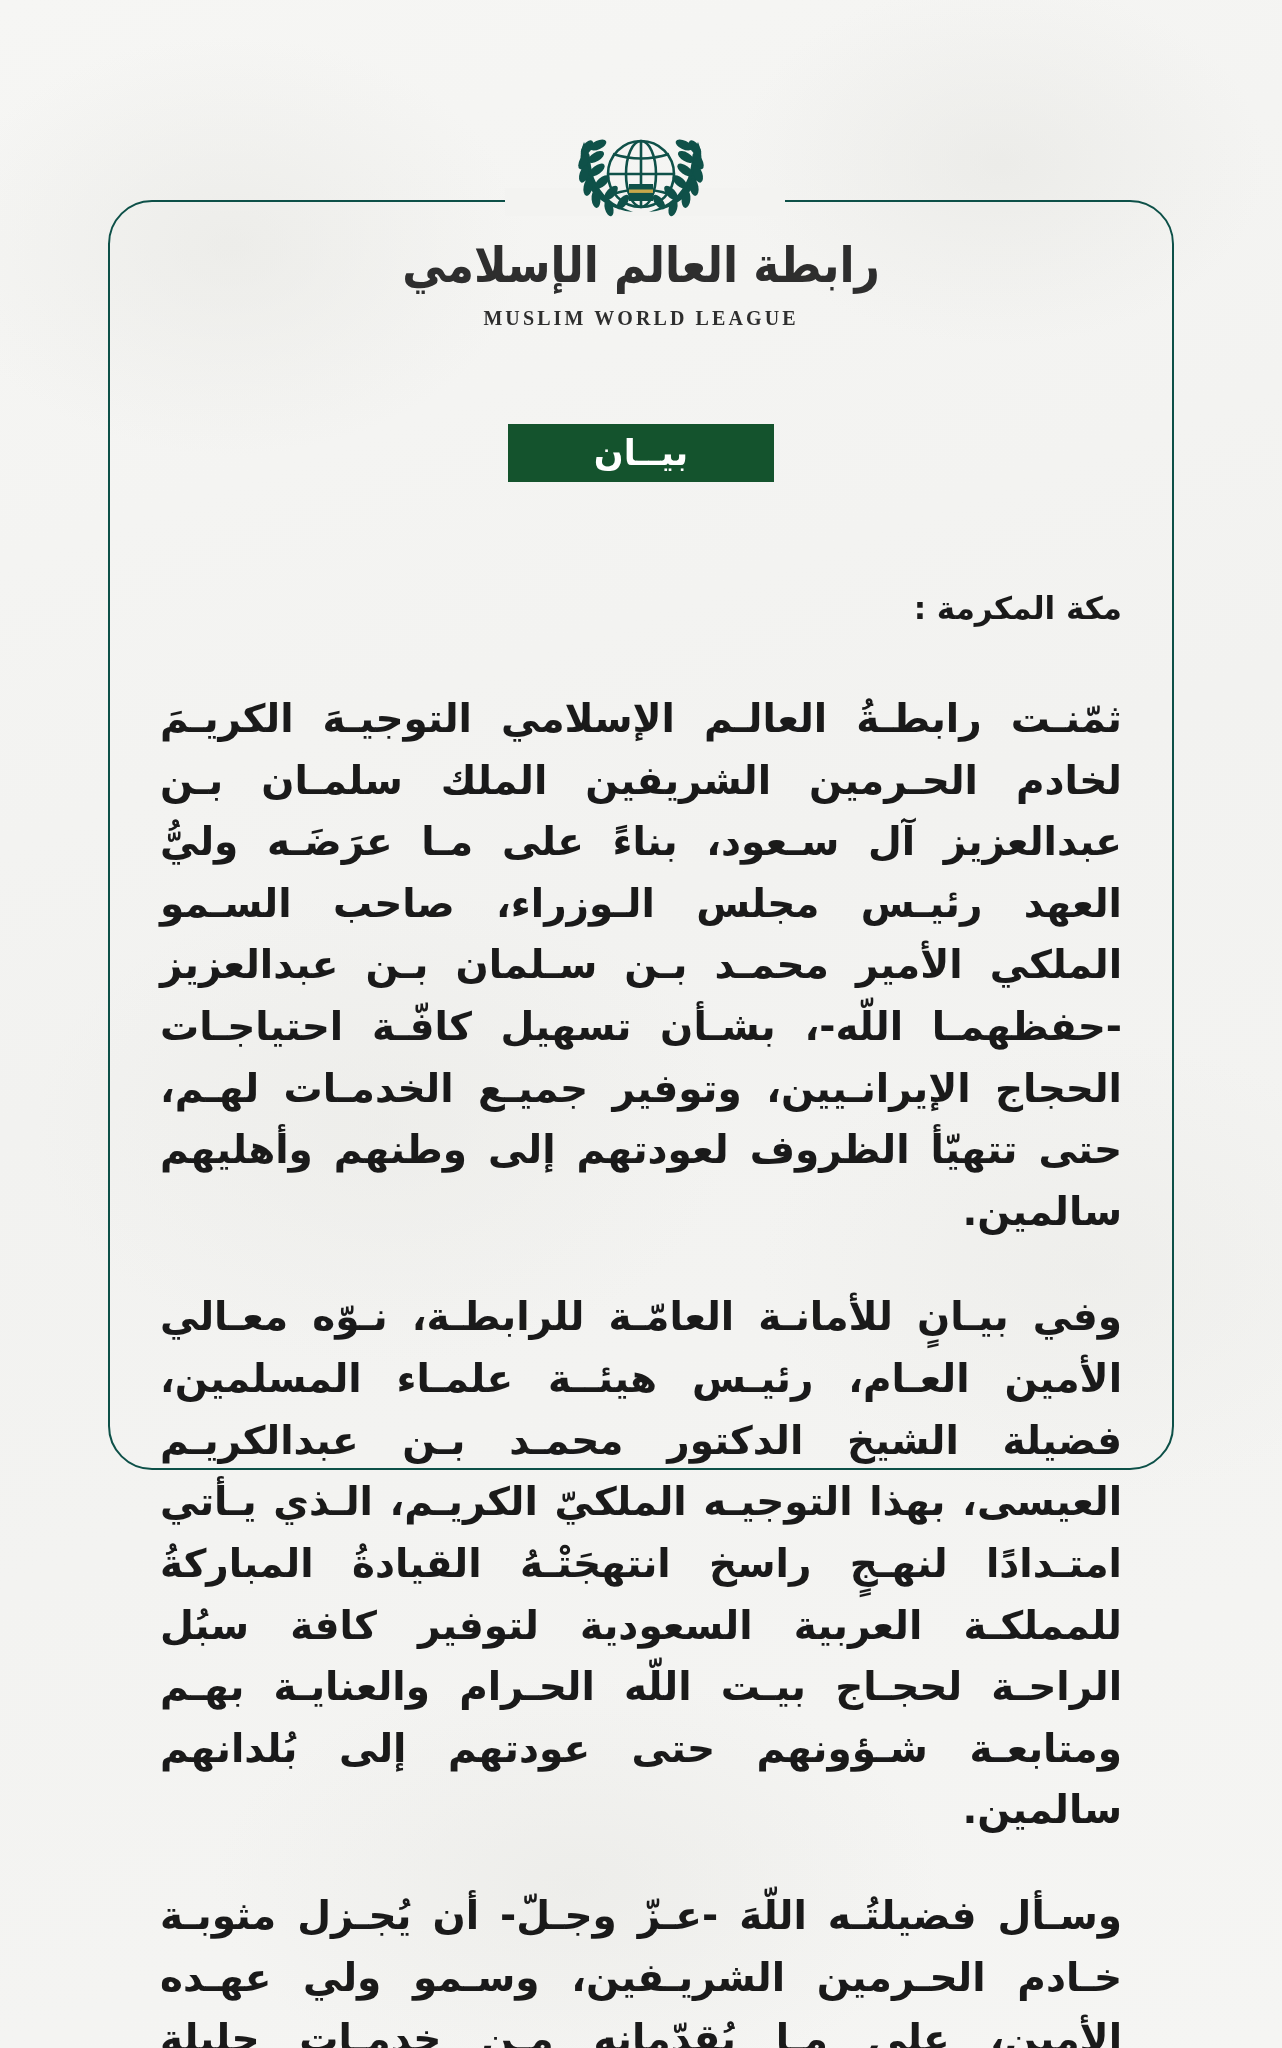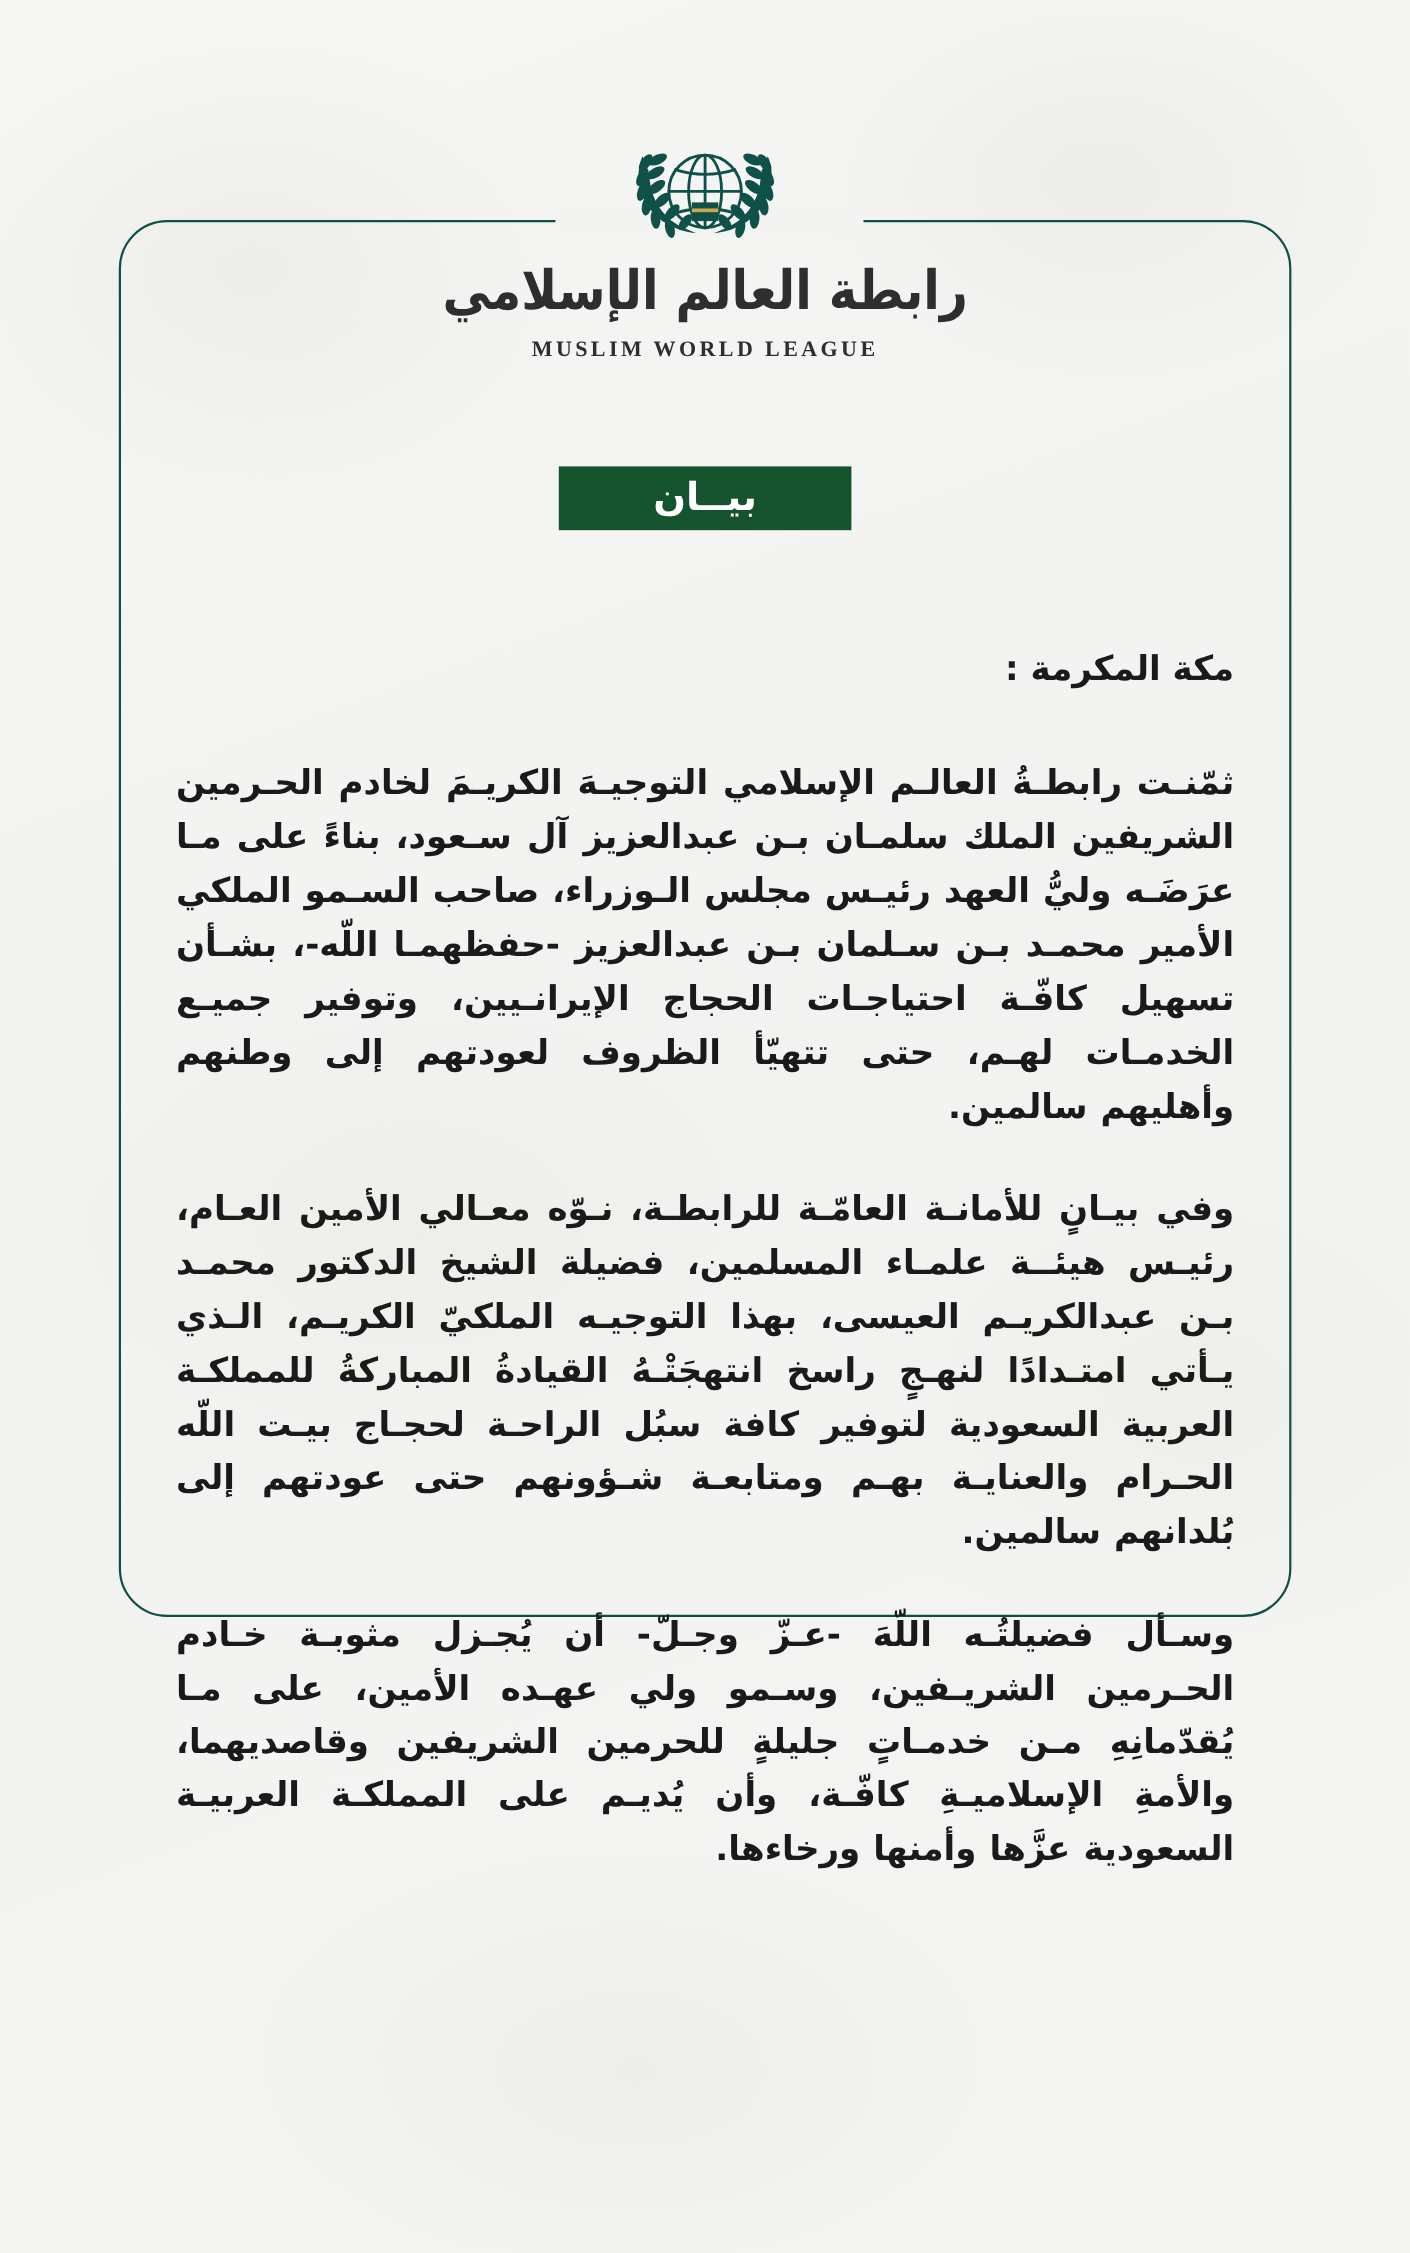--- a/index.html
+++ b/index.html
@@ -141,21 +141,21 @@
   .dateline {
     font-family: "DejaVu Sans", sans-serif;
     font-size: 31px;
     font-weight: bold;
     text-align: right;
     margin: 0 0 62px 0;
     letter-spacing: 0px;
   }
   .para {
     font-family: "DejaVu Sans", sans-serif;
-    font-size: 31px;
+    font-size: 39px;
     font-weight: bold;
     line-height: 1.58;
     margin: 0 0 44px 0;
     text-align: justify;
     text-align-last: right;
     word-spacing: 1px;
   }
   .para:last-child { margin-bottom: 0; }
   .para.end-left { text-align-last: right; }
 </style>

